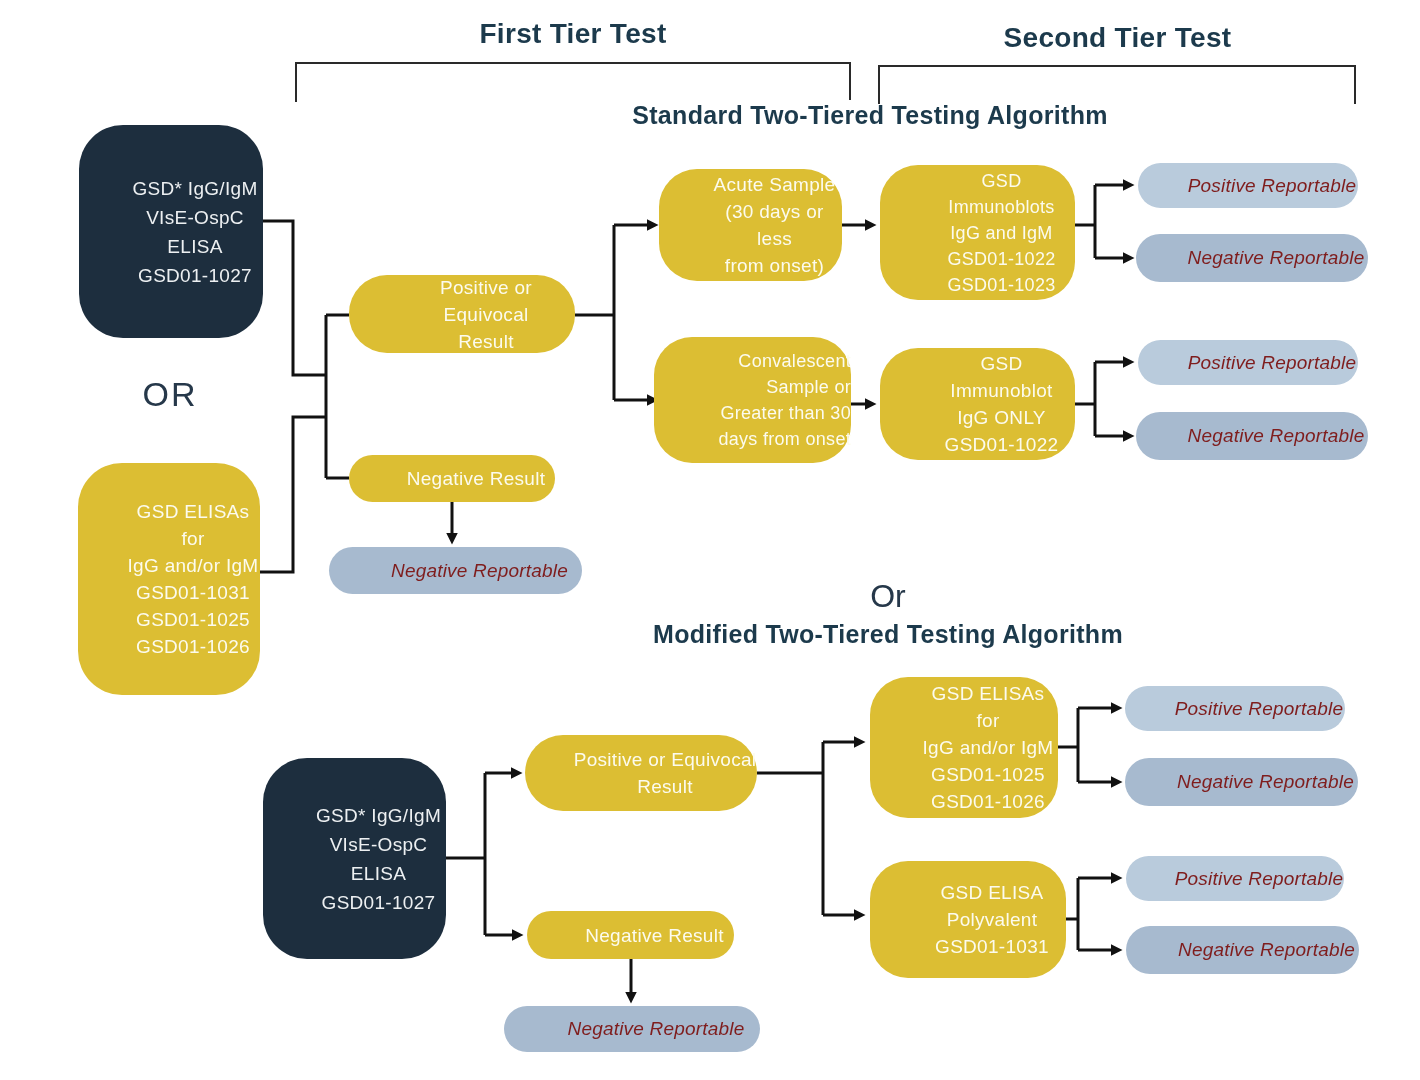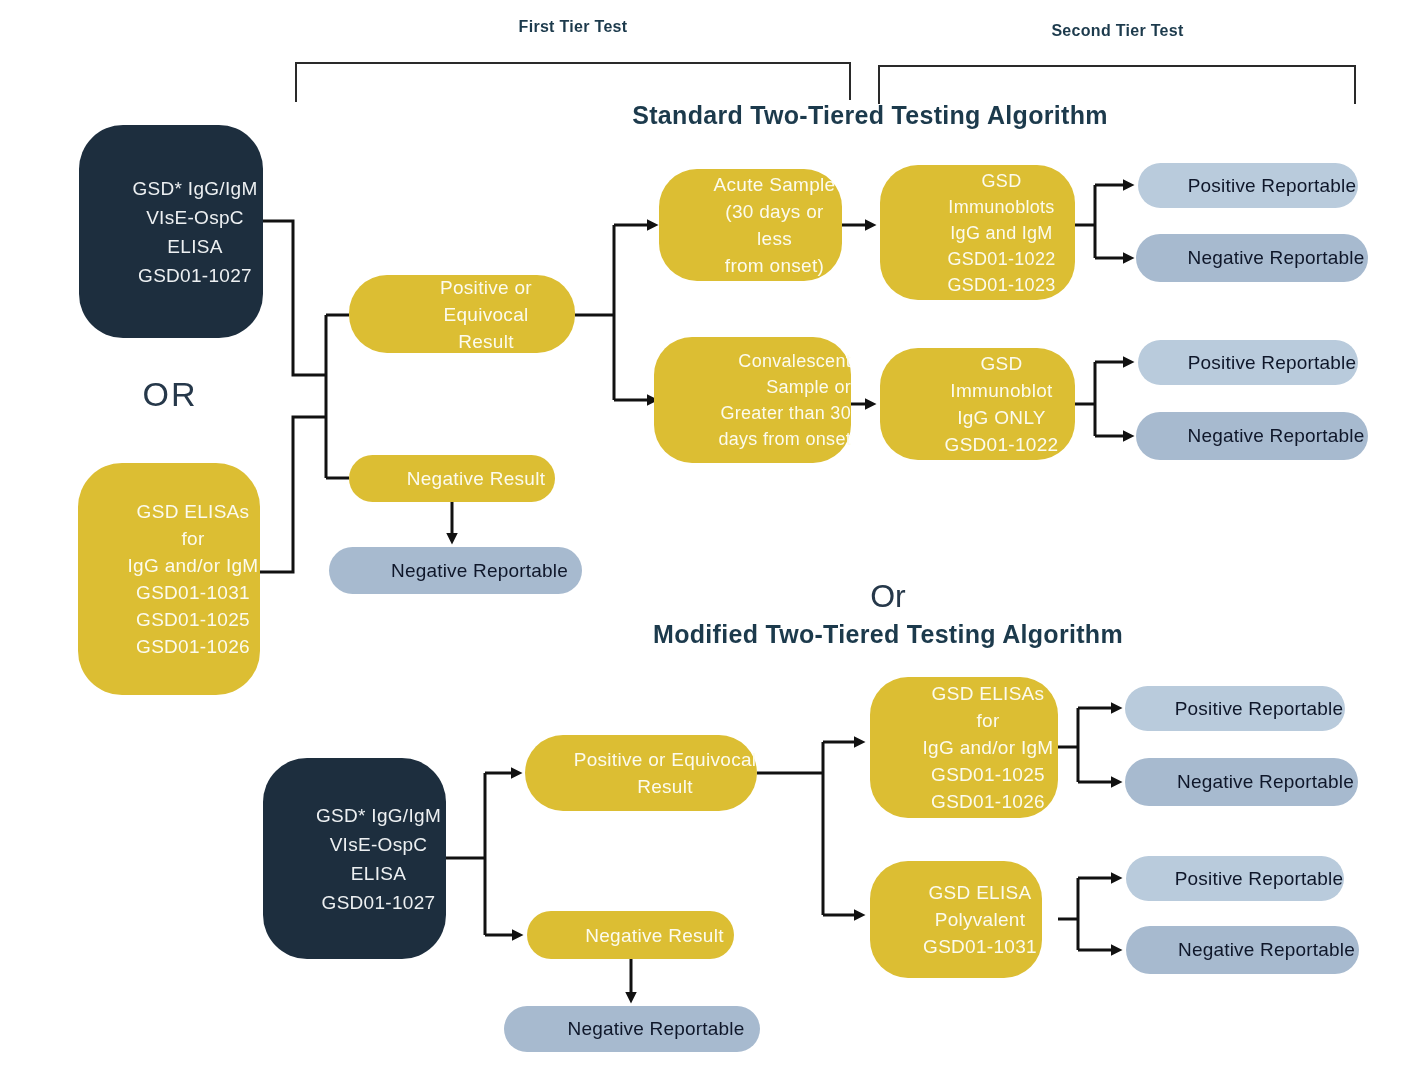--- a/index.html
+++ b/index.html
@@ -14,25 +14,25 @@
   body{font-family:"Liberation Sans", sans-serif;}
   .canvas{position:relative;width:1420px;height:1080px;background:#ffffff;overflow:hidden;}
   svg.wires{position:absolute;left:0;top:0;width:1420px;height:1080px;}
   .wire{stroke:var(--line);stroke-width:3;fill:none;}
   .bracket{stroke:#2a2a2a;stroke-width:2;fill:none;}
   #arrow path{fill:var(--line);}
   .node{position:absolute;box-sizing:border-box;display:flex;flex-direction:column;align-items:center;justify-content:center;text-align:center;letter-spacing:.3px;padding-left:48px;}
   .navy{background:var(--navy);color:#edf0f2;border-radius:44px;font-size:19px;line-height:29px;}
   .yellow{background:var(--yellow);color:#fcfbee;border-radius:38px;font-size:19px;line-height:27px;}
   .ypill{border-radius:26px;}
-  .pill{border-radius:26px;color:#0f172a;font-size:19px;letter-spacing:.2px;}
+  .pill{border-radius:26px;color:#7f1d1d;font-size:19px;letter-spacing:.2px;font-style:italic;}
   .pos{background:var(--positive-blue);}
   .neg{background:var(--negative-blue);}
   .heading{position:absolute;font-weight:bold;color:var(--heading);font-size:25px;text-align:center;letter-spacing:.3px;}
-  .tier{font-size:16px;}
+  .tier{font-size:28px;}
   .or-big{position:absolute;color:#26384a;font-size:34px;font-weight:300;letter-spacing:2px;text-align:center;}
   .or-mid{position:absolute;color:#26384a;font-size:32px;font-weight:300;text-align:center;}
 </style>
 </head>
 <body>
 
 <div class="canvas">
 
   <svg class="wires" viewBox="0 0 1420 1080">
     <defs>
@@ -215,21 +215,21 @@
     <span>Negative Reportable</span>
   </div>
 
   <div class="node yellow" style="left:870px;top:677px;width:188px;height:141px;">
     <span>GSD ELISAs for</span>
     <span>IgG and/or IgM</span>
     <span>GSD01-1025</span>
     <span>GSD01-1026</span>
   </div>
 
-  <div class="node yellow" style="left:870px;top:861px;width:172px;height:117px;">
+  <div class="node yellow" style="left:870px;top:861px;width:196px;height:117px;">
     <span>GSD ELISA</span>
     <span>Polyvalent</span>
     <span>GSD01-1031</span>
   </div>
 
   <div class="node pill pos" style="left:1125px;top:686px;width:220px;height:45px;">
     <span>Positive Reportable</span>
   </div>
   <div class="node pill neg" style="left:1125px;top:758px;width:233px;height:48px;">
     <span>Negative Reportable</span>

